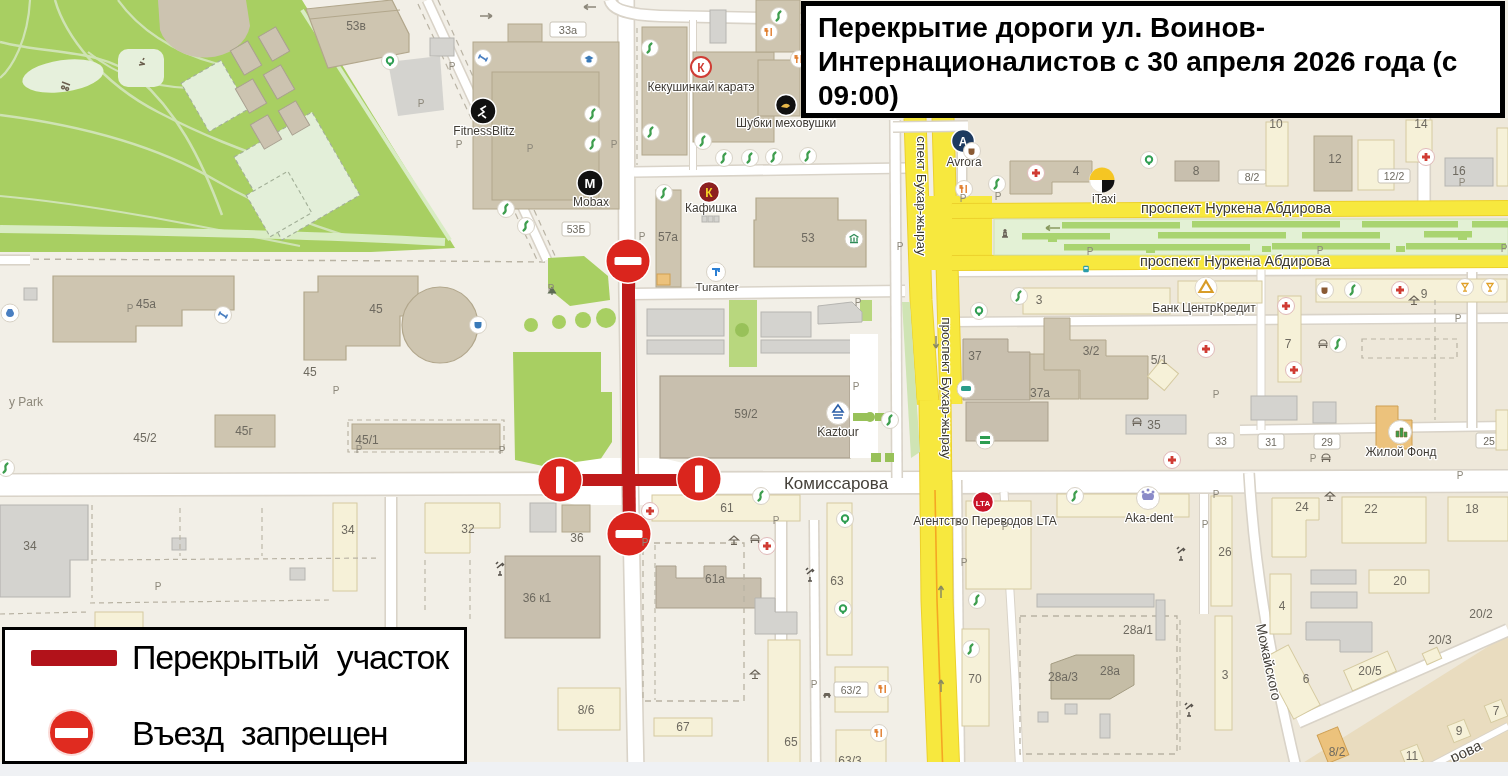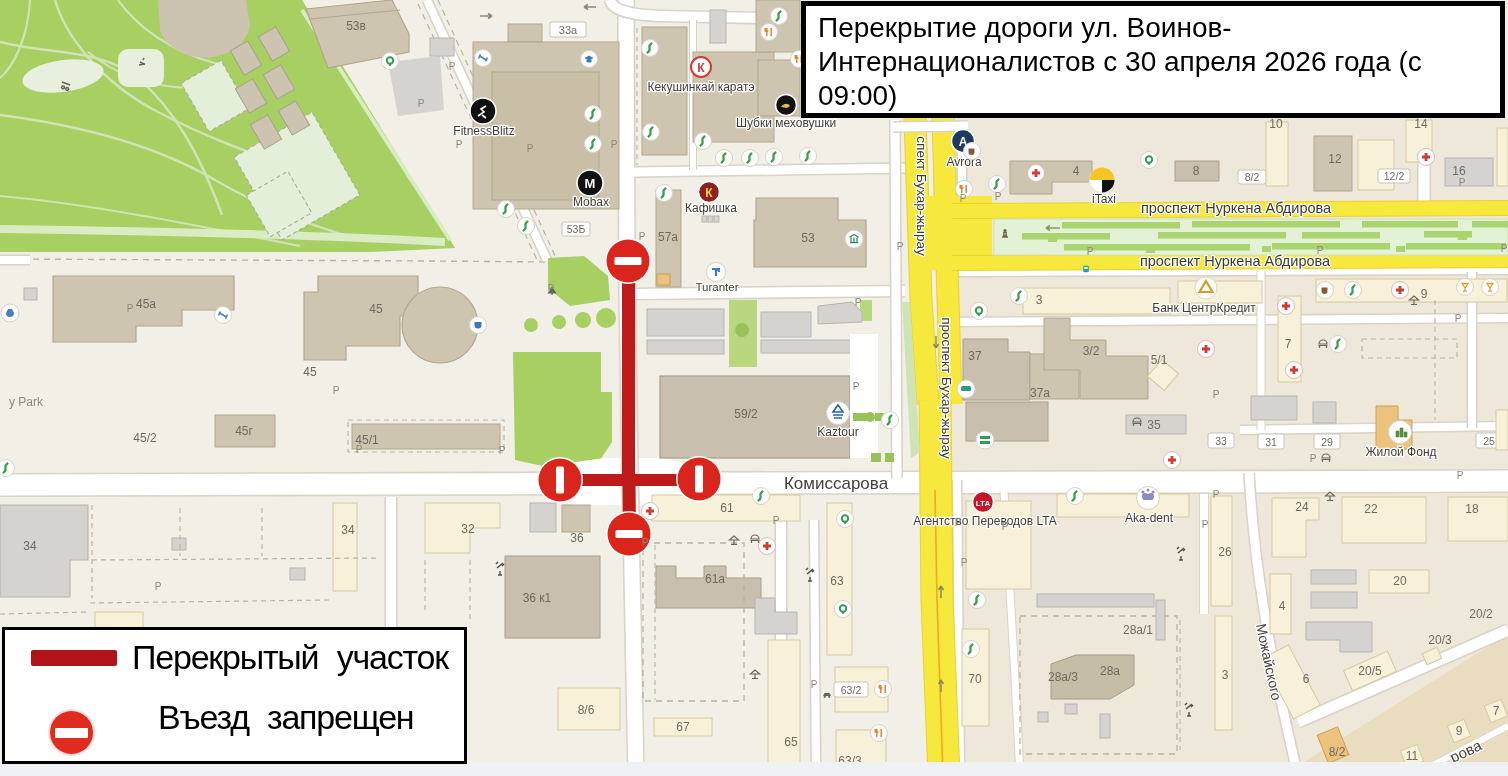--- a/index.html
+++ b/index.html
@@ -1,18 +1,18 @@
 <!DOCTYPE html>
 <html><head><meta charset="utf-8">
 <style>
 html,body{margin:0;padding:0;}
 body{width:1508px;height:776px;overflow:hidden;position:relative;font-family:"Liberation Sans",sans-serif;}
 #map{position:absolute;left:0;top:0;}
 .box{position:absolute;background:#fff;border:4px solid #000;box-sizing:border-box;}
-#title{left:801px;top:1px;width:704px;height:117px;border-width:5px;padding:5px 12px;font-size:28px;font-weight:normal;line-height:34px;color:#000;}
+#title{left:801px;top:1px;width:704px;height:117px;border-width:5px;padding:5px 12px;font-size:28px;font-weight:bold;line-height:34px;color:#000;}
 #legend{left:2px;top:627px;width:465px;height:137px;border-width:3px;}
 .lrow{position:absolute;left:127px;font-size:34px;color:#000000;word-spacing:10px;letter-spacing:-1.2px;}
 #lswatch{position:absolute;left:26px;top:20px;width:86px;height:16px;background:#b2121a;border-radius:2px;}
 #lsign{position:absolute;left:45px;top:81px;width:43px;height:43px;background:#e02b20;border-radius:50%;box-shadow:0 0 0 2px #fbdbd8;}
 #lsign div{position:absolute;left:5px;top:17px;width:33px;height:10px;background:#fff;border-radius:1px;}
 </style></head>
 <body>
 
 <svg id="map" width="1508" height="776" viewBox="0 0 1508 776">
 
@@ -822,14 +822,14 @@
 <div id="legend" class="box">
 
 <div id="lswatch"></div>
 
 <div class="lrow" style="top:8px;">Перекрытый участок</div>
 
 <div id="lsign">
       <div></div>
     </div>
 
-<div class="lrow" style="top:68px;margin-left:26px;">Въезд запрещен</div>
+<div class="lrow" style="top:84px;">Въезд запрещен</div>
 </div>
 
 </body></html>

